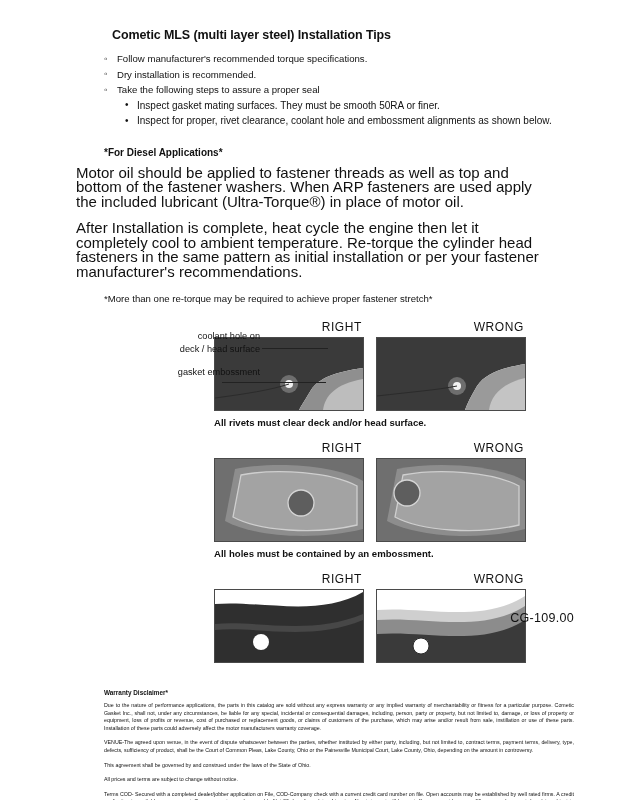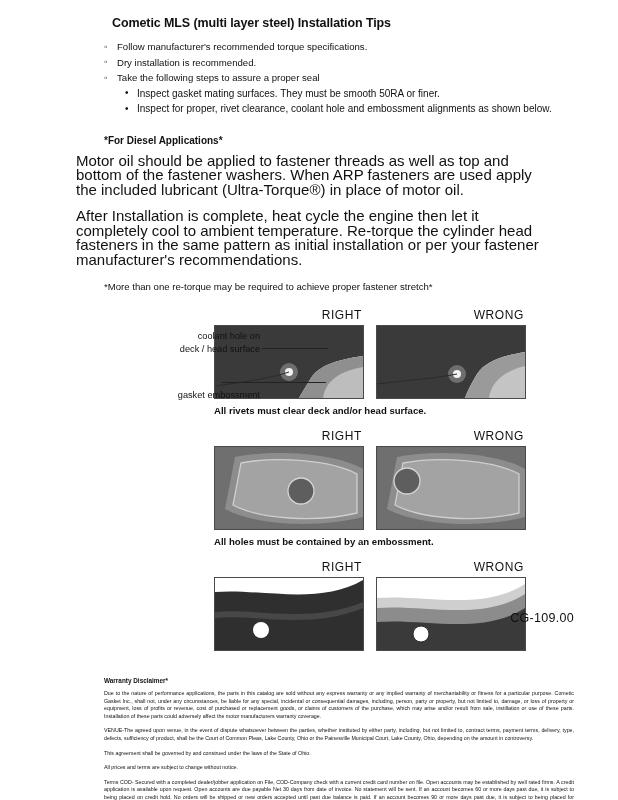--- a/index.html
+++ b/index.html
@@ -12,21 +12,21 @@
     background: #ffffff;
     font-family: "Liberation Sans", sans-serif;
     color: #111111;
     overflow: hidden;
   }
   .page {
     position: relative;
     width: 618px;
     height: 641px;
     box-sizing: border-box;
-    padding: 16px 44px 10px 44px;
+    padding: 28px 44px 10px 44px;
   }
 
   h1.title {
     font-size: 12.5px;
     font-weight: bold;
     margin: 0 0 9px 68px;
     letter-spacing: -0.1px;
   }
 
   .bullets {
@@ -143,21 +143,21 @@
   }
   .callout-1 {
     position: absolute;
     right: 0;
     top: 0;
     width: 150px;
   }
   .callout-2 {
     position: absolute;
     right: 0;
-    top: 59px;
+    top: 36px;
     width: 150px;
   }
   .leader {
     position: absolute;
     background: #222;
     height: 1px;
   }
 
   
   .warranty {

